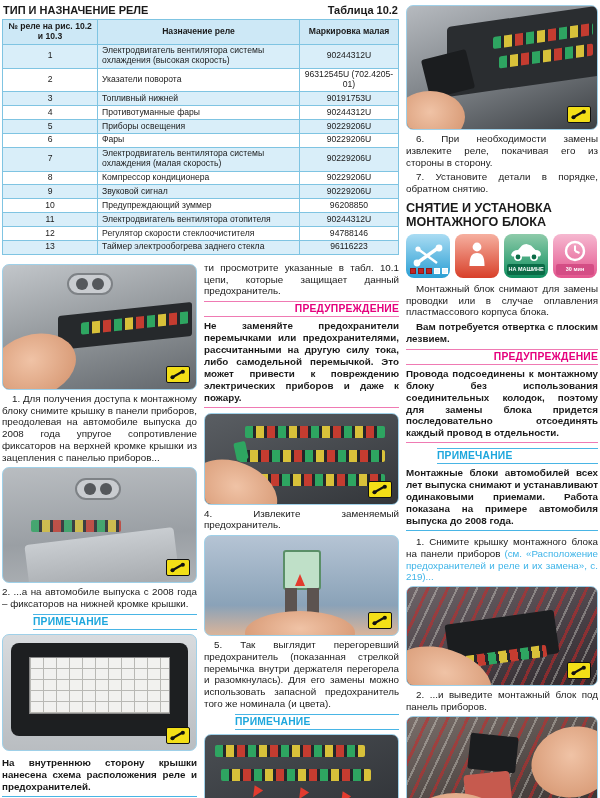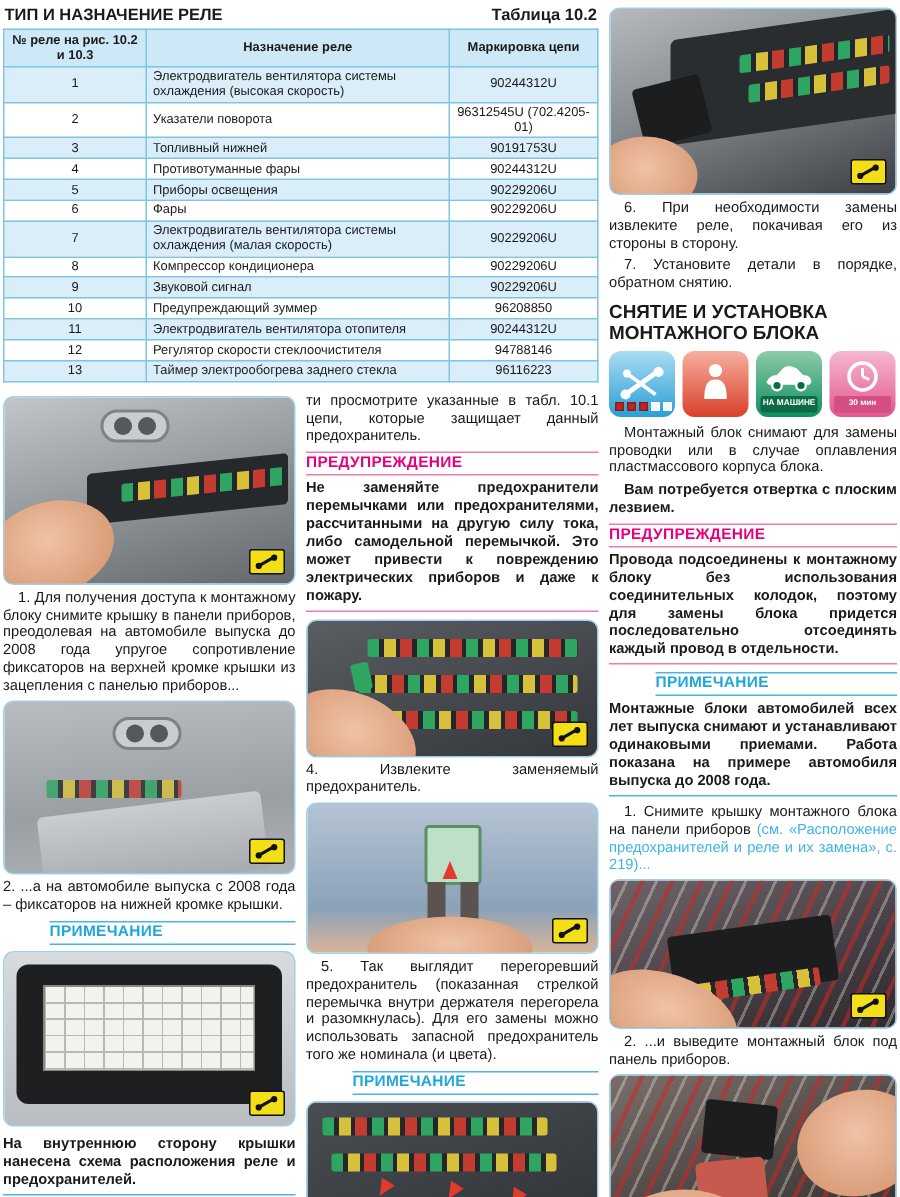--- a/index.html
+++ b/index.html
@@ -26,21 +26,21 @@
   
   .twocol { display:flex; gap:7px; margin-top:7px; }
   .col { width:195px; flex:0 0 195px; }
   .coltext { font-size:9.8px; line-height:1.2; text-align:justify; margin:3px 0 4px 0; }
   .coltext.ind { text-indent:10px; }
 
   
   .secblock { margin:4px 0 5px 0; }
   .sec-head { font-weight:bold; font-size:10.3px; padding:1px 0 2px 0; letter-spacing:.2px; }
   .note .sec-head { color:#1ea7dd; border-top:1px solid #49b5e5; border-bottom:1px solid #49b5e5;margin-left:31px; }
-  .warn .sec-head { color:#e5007d; border-top:1px solid #ef7ab3; border-bottom:1px solid #ef7ab3; }
+  .warn .sec-head { color:#e5007d; border-top:1px solid #ef7ab3; border-bottom:1px solid #ef7ab3;text-align:right; }
   .sec-body { font-weight:bold; font-size:9.8px; line-height:1.22; text-align:justify; padding:3px 0 3px 0; }
   .note { border-bottom:1px solid #49b5e5; }
   .warn { border-bottom:1px solid #ef7ab3; }
 
   
   .sect-title { font-weight:bold; font-size:12.6px; line-height:1.12; margin:6px 0 5px 0; }
 
   
   .photo { position:relative; border:1px solid #9fd0e8; border-radius:7px; overflow:hidden;
     margin:2px 0 3px 0; width:100%; }
@@ -107,21 +107,21 @@
     <div class="titlebar">
       <span>ТИП И НАЗНАЧЕНИЕ РЕЛЕ</span>
       <span>Таблица 10.2</span>
     </div>
 
     <table class="relay">
       <thead>
         <tr>
           <th class="h0">№ реле на рис. 10.2 и 10.3</th>
           <th class="h1">Назначение реле</th>
-          <th class="h2">Маркировка цепи</th>
+          <th class="h2">Маркировка малая</th>
         </tr>
       </thead>
       <tbody id="relay-tbody">
           <tr>
             <td class="c0">1</td>
             <td class="c1">Электродвигатель вентилятора системы охлаждения (высокая скорость)</td>
             <td class="c2">90244312U</td>
           </tr>
           <tr>
             <td class="c0">2</td>

